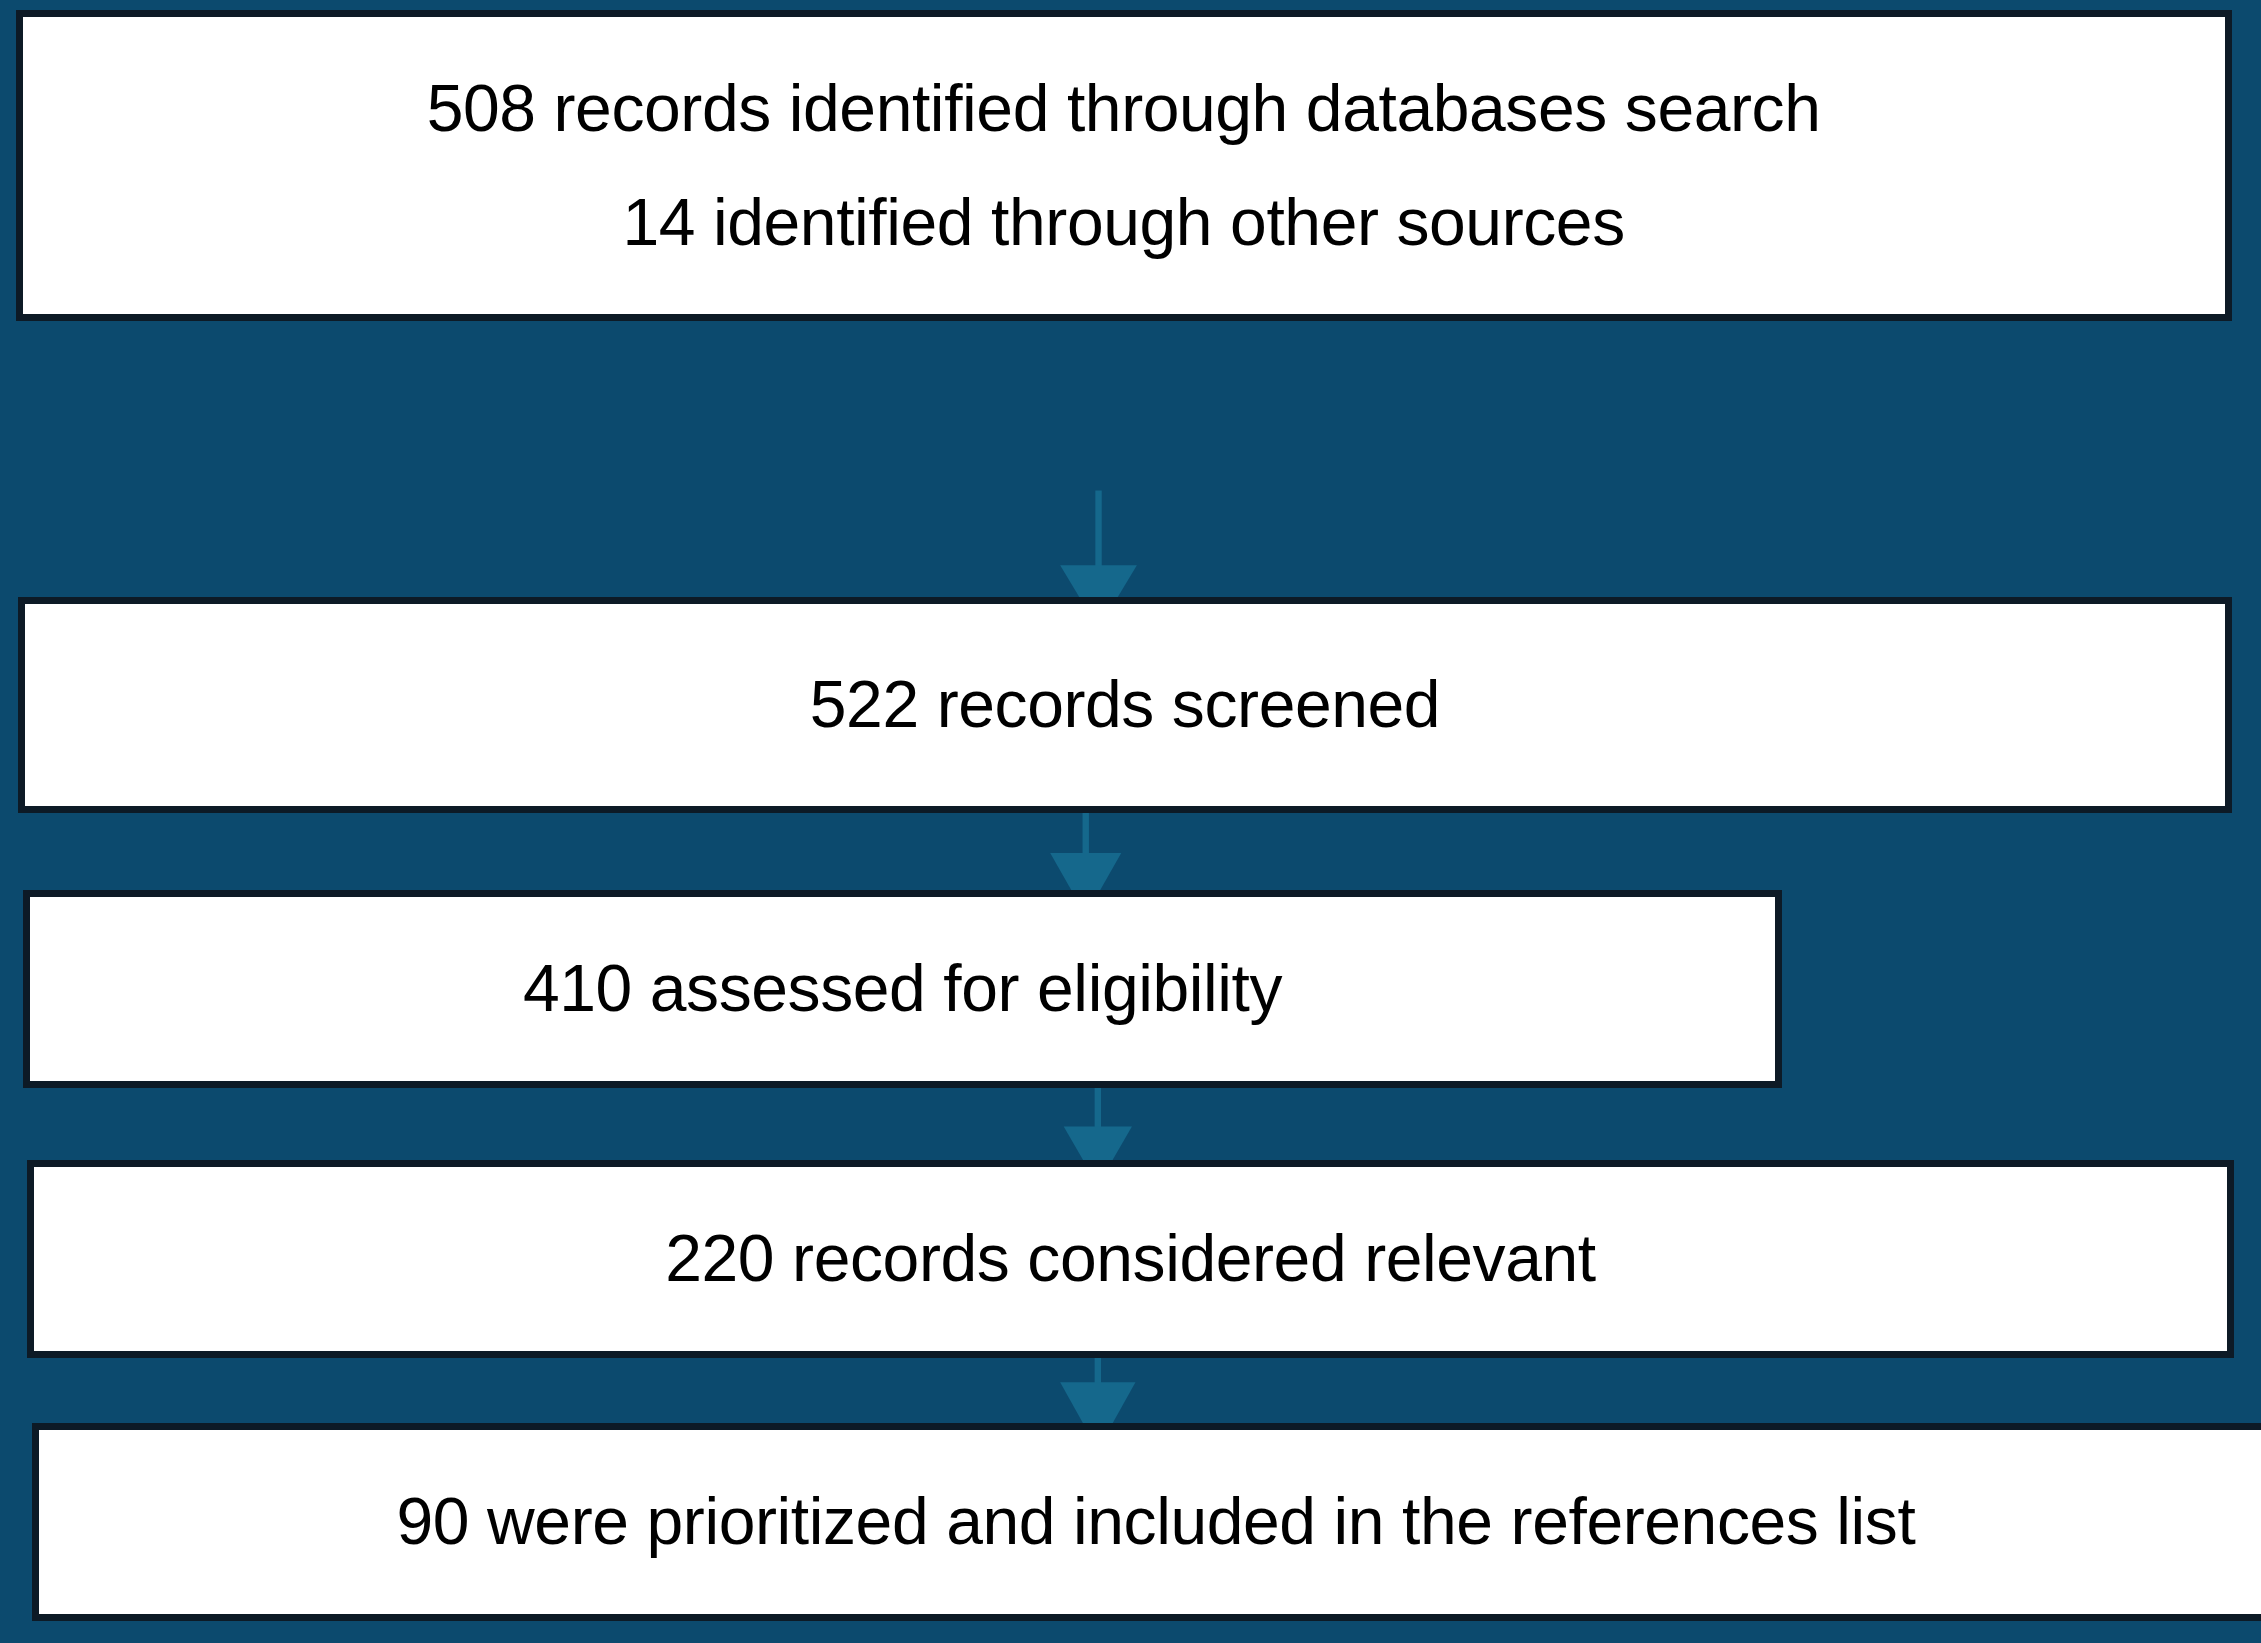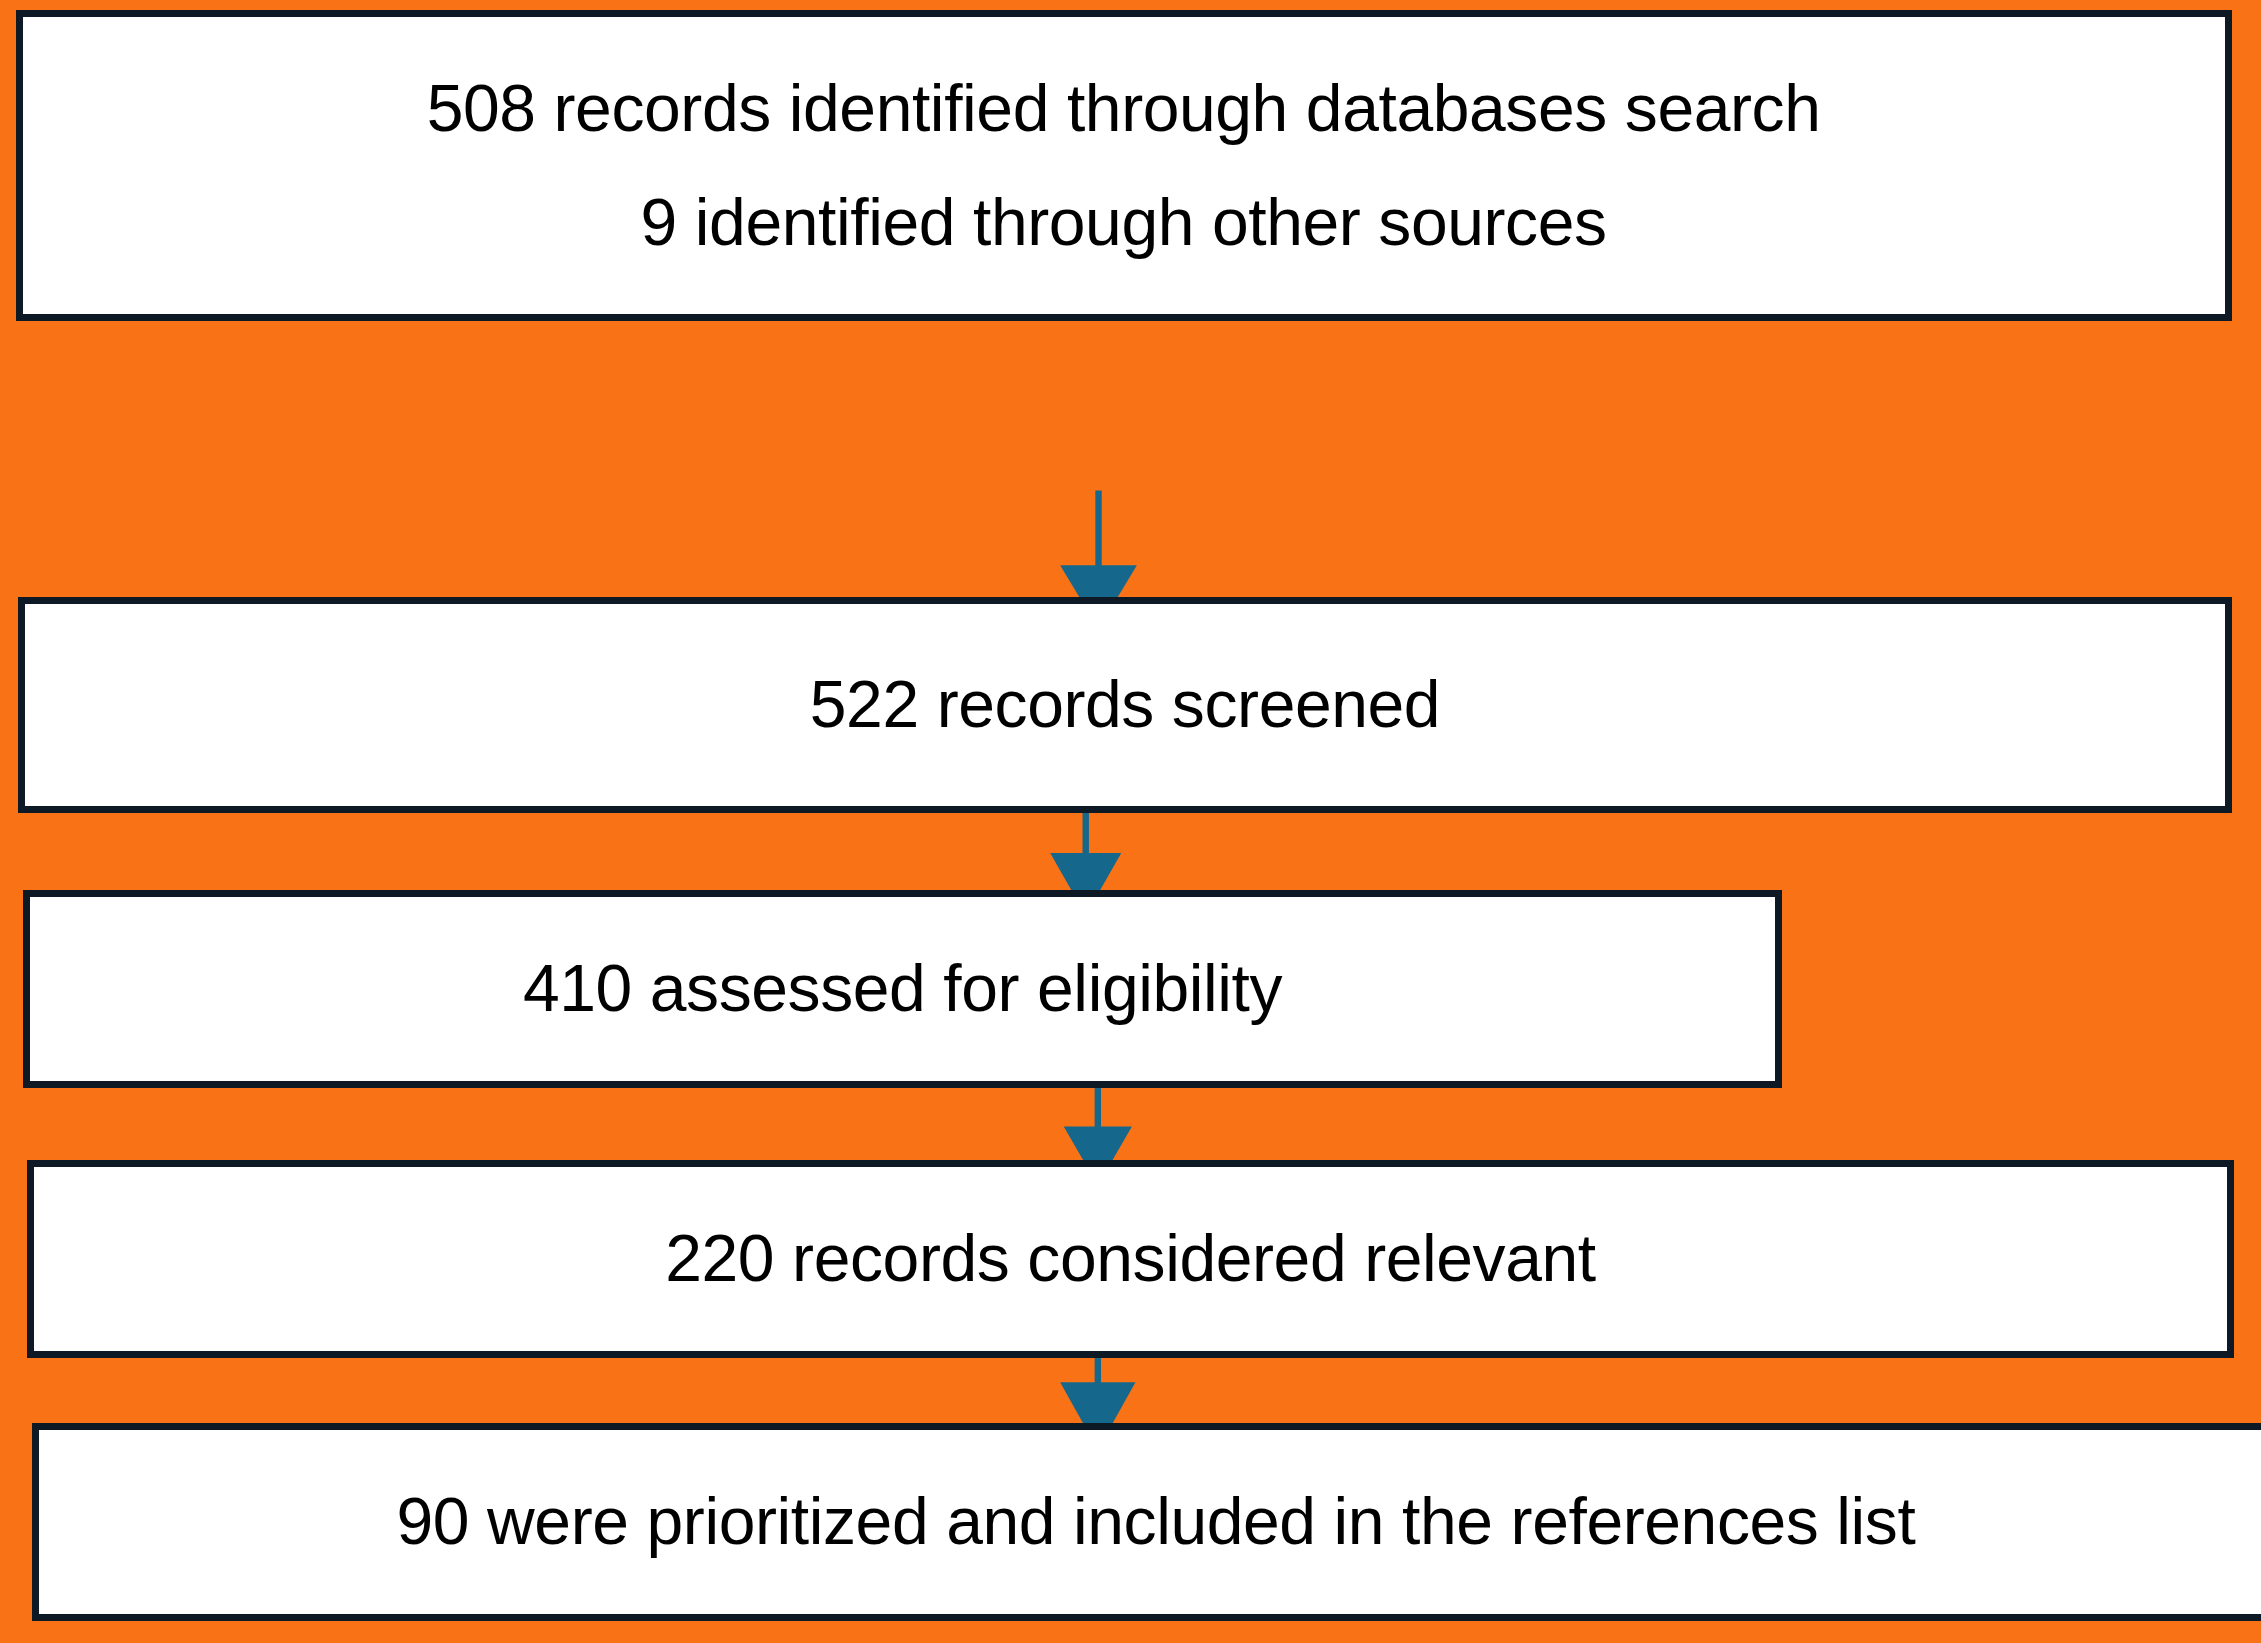--- a/index.html
+++ b/index.html
@@ -4,21 +4,21 @@
 <style>
   html, body {
     margin: 0;
     padding: 0;
     background: #ffffff;
   }
   #page {
     position: relative;
     width: 2261px;
     height: 1644px;
-    background: #f97316;
+    background: #0c4a6e;
     font-family: "Liberation Sans", "DejaVu Sans", sans-serif;
     overflow: hidden;
   }
   .flow-box {
     position: absolute;
     box-sizing: border-box;
     background: #ffffff;
     border: 7px solid #0d1a26;
     display: flex;
     flex-direction: column;
@@ -88,21 +88,21 @@
     </g>
 
     <g>
       <line class="conn-line" x1="1545" y1="1885" x2="1545" y2="1950"></line>
       <polygon class="conn-head" points="1492,1945 1598,1945 1545,2040"></polygon>
     </g>
   </svg>
 
   <div class="flow-box" id="box-1">
     <div class="box-line">508 records identified through databases search</div>
-    <div class="box-line">9 identified through other sources</div>
+    <div class="box-line">14 identified through other sources</div>
   </div>
 
   <div class="flow-box" id="box-2">
     <div class="box-line">522 records screened</div>
   </div>
 
   <div class="flow-box" id="box-3">
     <div class="box-line">410 assessed for eligibility</div>
   </div>
 

